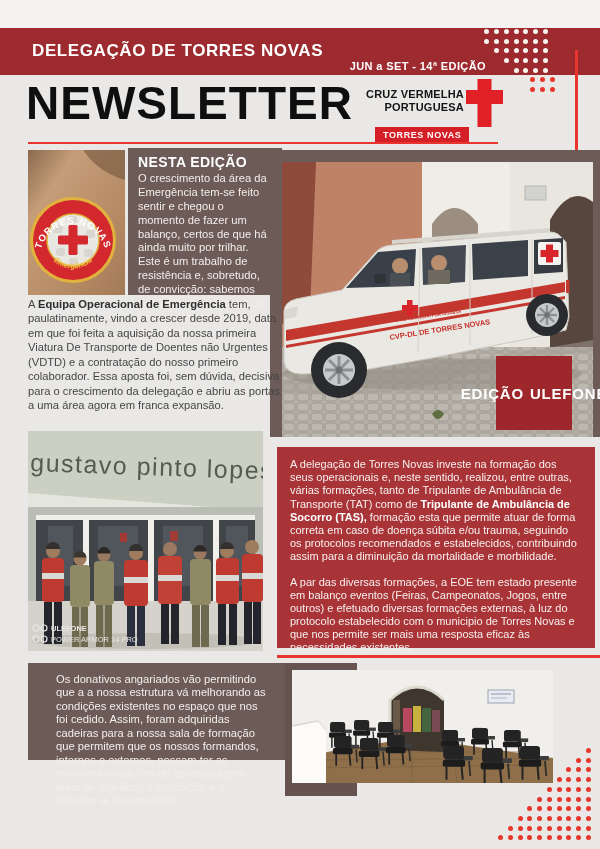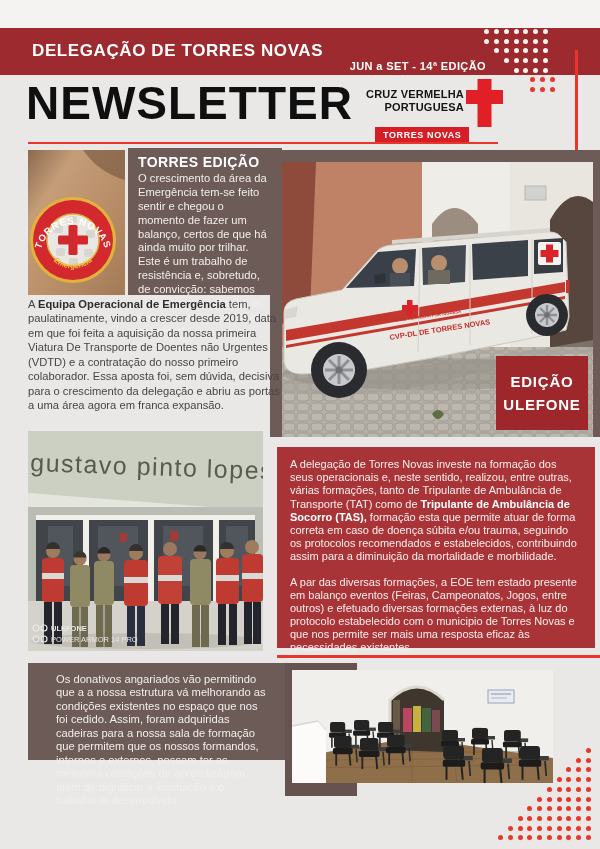--- a/index.html
+++ b/index.html
@@ -21,21 +21,21 @@
   .badge-photo{left:28px;top:150px;width:97px;height:145px;overflow:hidden;}
   .nesta{left:128px;top:148px;width:154px;height:147px;background:#6d5b58;box-sizing:border-box;padding:6px 10px;}
   .nesta h2{margin:0 0 2px 0;color:#fff;font-size:14px;font-weight:800;letter-spacing:.4px;}
   .nesta p{margin:0;color:#f2eeec;font-size:11.2px;line-height:1.24;}
 
   .equipa{left:28px;top:285px;width:258px;color:#454545;font-size:11.2px;line-height:1.29;margin-top:12px;}
   .equipa b{color:#2e2e2e;}
 
   .amb-wrap{left:270px;top:150px;width:330px;height:287px;background:#6d5b58;}
   .amb-photo{position:absolute;left:12px;top:12px;width:311px;height:275px;overflow:hidden;}
-  .edicao{left:496px;top:356px;width:92px;height:74px;background:#9d272b;color:#fff;display:flex;flex-direction:column;align-items:center;justify-content:center;gap:6px;font-size:15px;font-weight:900;letter-spacing:.8px;}
+  .edicao{left:496px;top:356px;width:76px;height:74px;background:#9d272b;color:#fff;display:flex;flex-direction:row;align-items:center;justify-content:center;gap:6px;font-size:15px;font-weight:900;letter-spacing:.8px;}
 
   .group-photo{left:28px;top:431px;width:235px;height:220px;overflow:hidden;}
   .formacao{left:277px;top:447px;width:318px;height:201px;background:#a93437;box-sizing:border-box;padding:11px 13px;color:#f6efee;font-size:11px;line-height:1.2;}
   .formacao p{margin:0 0 12px 0;}
   .formacao p:last-child{margin:0;}
   .formacao b{color:#fff;}
 
   .donativos{left:28px;top:663px;width:267px;height:97px;background:#6d5b58;box-sizing:border-box;padding:10px 28px;color:#f2eeec;font-size:11.2px;line-height:1.2;}
   .room-shadow{left:285px;top:663px;width:72px;height:133px;background:#66534f;}
   .room-photo{left:292px;top:670px;width:261px;height:113px;overflow:hidden;}
@@ -148,21 +148,21 @@
           <textPath href="#arcTop" startOffset="50%" text-anchor="middle">TORRES NOVAS</textPath>
         </text>
         <text font-size="7.5" font-weight="bold" font-style="italic" fill="#f0c23d">
           <textPath href="#arcBot" startOffset="50%" text-anchor="middle">Emergência</textPath>
         </text>
       </g>
     </svg>
   </div>
 
   <div class="abs nesta">
-    <h2>TORRES EDIÇÃO</h2>
+    <h2>NESTA EDIÇÃO</h2>
     <p>O crescimento da área da Emergência tem-se feito sentir e chegou o momento de fazer um balanço, certos de que há ainda muito por trilhar. Este é um trabalho de resistência e, sobretudo, de convicção: sabemos que para alcançarmos os nossos propósitos, há que acreditar!</p>
   </div>
 
   <div class="abs amb-wrap">
     <div class="amb-photo">
       <svg width="311" height="275" viewBox="0 0 311 275">
         <defs>
           <pattern id="cobble" width="14" height="10" patternUnits="userSpaceOnUse">
             <rect width="14" height="10" fill="#b3aea6"></rect>
             <rect x="1" y="1" width="12" height="8" rx="3" fill="#bcb7af" stroke="#9c958b" stroke-width="0.8"></rect>

